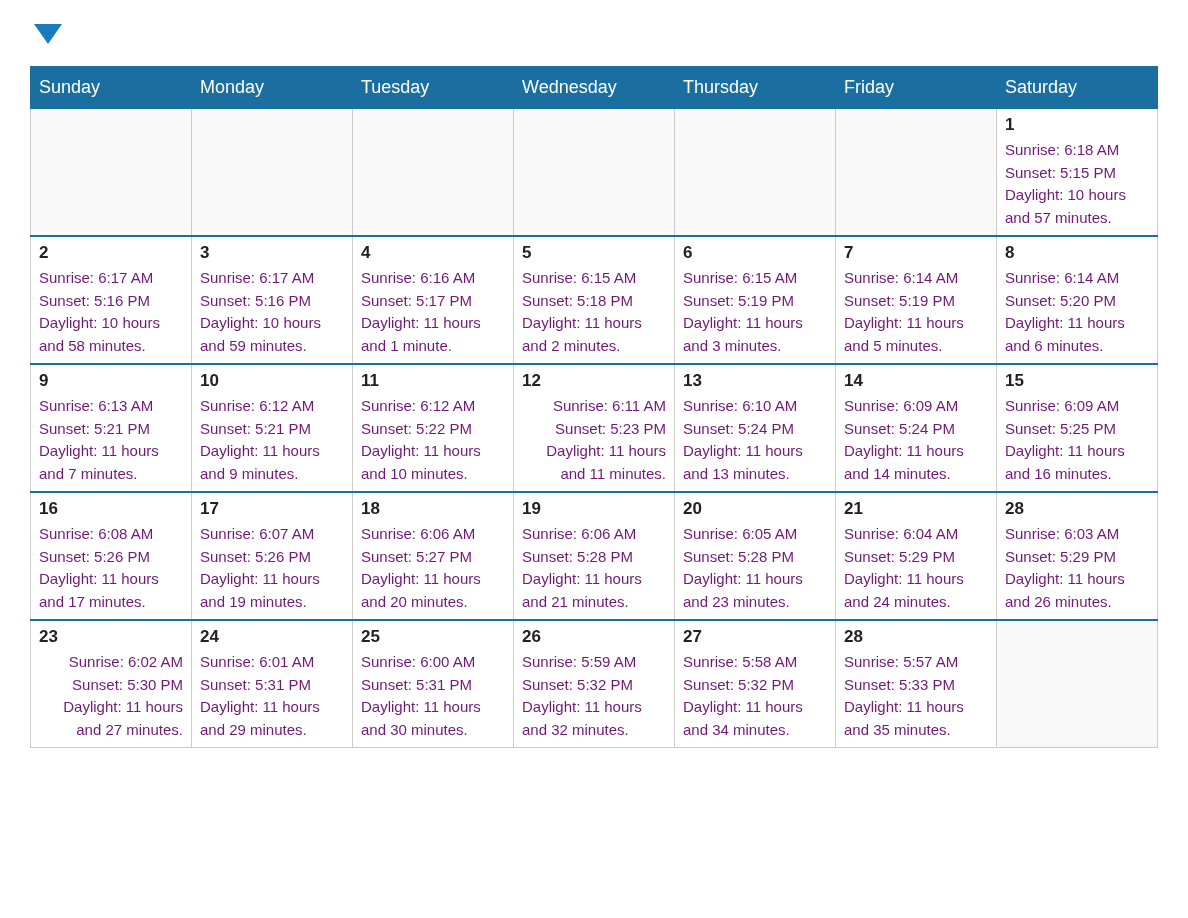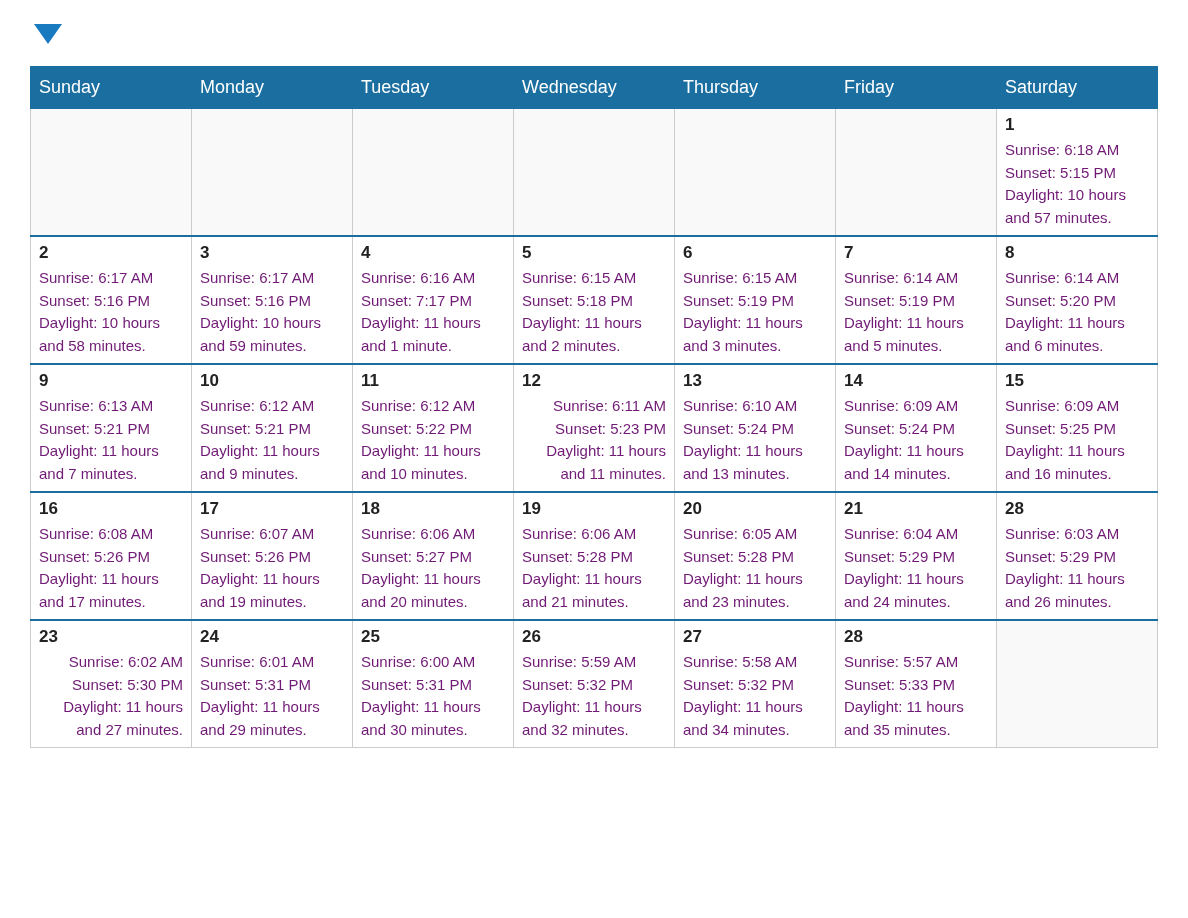--- a/index.html
+++ b/index.html
@@ -150,21 +150,21 @@
         </td>
         <td>
           <span class="day-num">3</span>
           <div class="day-info" style="white-space: pre-line;">Sunrise: 6:17 AM
 Sunset: 5:16 PM
 Daylight: 10 hours and 59 minutes.</div>
         </td>
         <td>
           <span class="day-num">4</span>
           <div class="day-info" style="white-space: pre-line;">Sunrise: 6:16 AM
-Sunset: 7:17 PM
+Sunset: 5:17 PM
 Daylight: 11 hours and 1 minute.</div>
         </td>
         <td>
           <span class="day-num">5</span>
           <div class="day-info" style="white-space: pre-line;">Sunrise: 6:15 AM
 Sunset: 5:18 PM
 Daylight: 11 hours and 2 minutes.</div>
         </td>
         <td>
           <span class="day-num">6</span>

